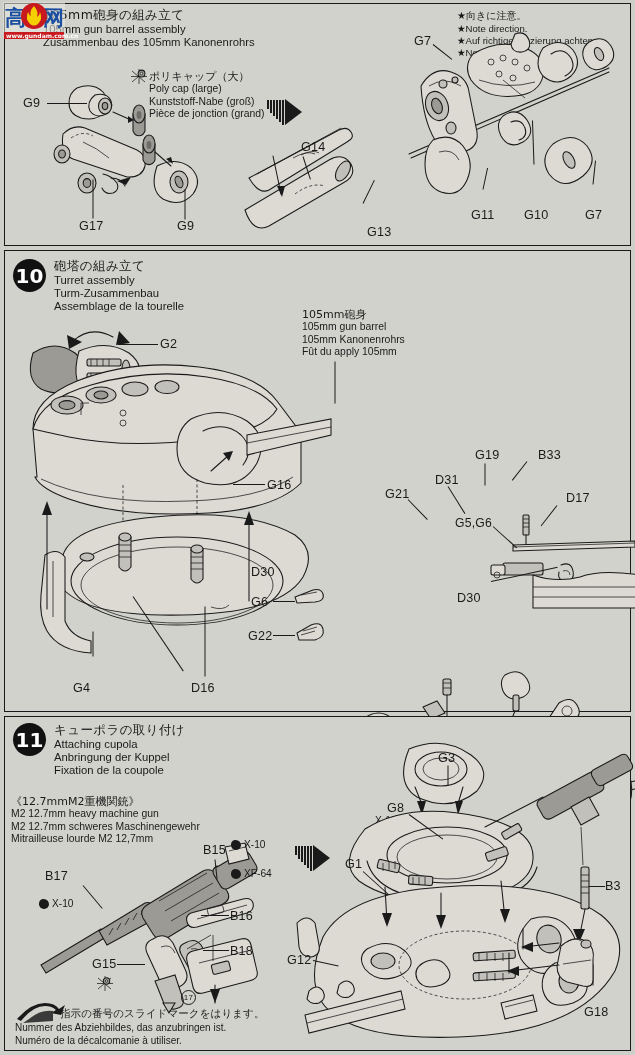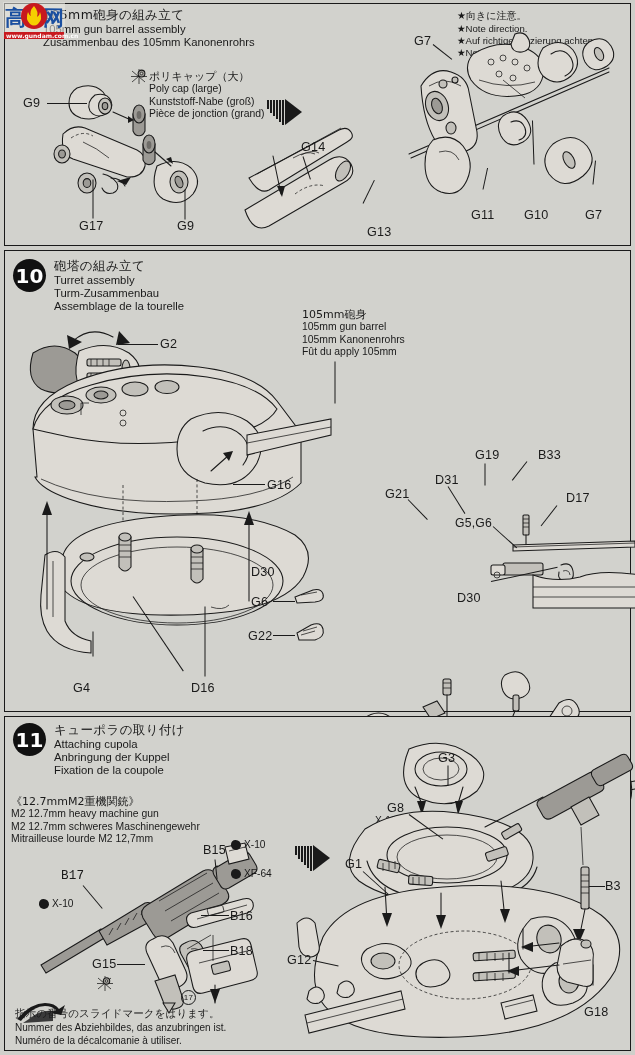--- a/index.html
+++ b/index.html
@@ -717,21 +717,21 @@
         <path d="M152 106 L176 92" class="st-t"></path>
         <path d="M178 118 L178 92" class="st-t"></path>
         <path d="M175 146 l5 14 l5 -14z" fill="#1a1a1a"></path>
         <path d="M180 160 L180 142" class="st"></path>
       </svg>
     </div>
 
     <div class="lbl" style="left:198px;top:126px;">B15</div>
     <div class="ln" style="left:210px;top:142px;width:20px;transform:rotate(84deg);"></div>
 
-    <div class="lbl" style="left:56px;top:152px;font-family:Liberation Mono, monospace;">B17</div>
+    <div class="lbl" style="left:40px;top:152px;">B17</div>
     <div class="ln" style="left:78px;top:168px;width:30px;transform:rotate(50deg);"></div>
 
     <div class="lbl" style="left:225px;top:192px;">B16</div>
     <div class="ln" style="left:196px;top:198px;width:28px;"></div>
 
     <div class="lbl" style="left:225px;top:227px;">B18</div>
     <div class="ln" style="left:198px;top:233px;width:26px;"></div>
 
     <div class="lbl" style="left:87px;top:240px;">G15</div>
     <div class="ln" style="left:112px;top:247px;width:28px;"></div>
@@ -926,19 +926,19 @@
     </div>
 
     <div class="decal-ico" style="left:10px;top:282px;">
       <svg width="52" height="26" viewBox="0 0 52 26">
         <path d="M2 20 q14 -16 28 -16 q10 0 14 6 l6 -4 l-4 10 l-10 -2 l5 -3 q-4 -4 -11 -4
                  q-12 0 -24 15z" fill="#1a1a1a"></path>
         <path d="M14 20 q12 -10 24 -8 l0 10 L8 24z" fill="#3a3a3a"></path>
       </svg>
     </div>
     <div class="note" style="left:10px;top:290px;line-height:1.3;">
-      <div class="jp" style="font-size:10.6px;">指示の番号のスライドマークをはります。</div>
+      <div class="jp" style="font-size:10.6px;margin-left:45px;">指示の番号のスライドマークをはります。</div>
       <div style="font-size:10px;">Nummer des Abziehbildes, das anzubringen ist.</div>
       <div style="font-size:10px;">Numéro de la décalcomanie à utiliser.</div>
     </div>
   </div>
 
 </div>
 
 </body></html>

